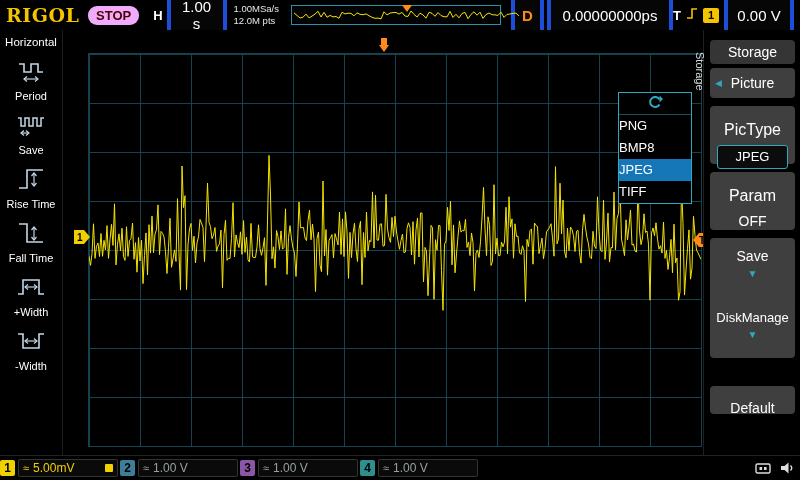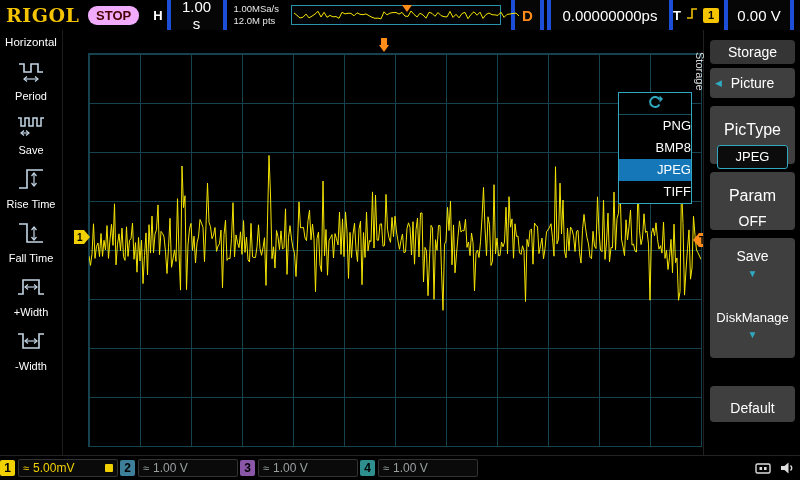--- a/index.html
+++ b/index.html
@@ -40,42 +40,42 @@
         background-size:51px 49px;}
   .grid svg{position:absolute;left:0;top:0;}
   .ch1-marker{position:absolute;left:11px;top:200px;}
   .trig-marker{position:absolute;left:629px;top:203px;}
   .top-marker{position:absolute;left:315px;top:8px;}
   .vtab{position:absolute;left:694px;top:52px;writing-mode:vertical-rl;font-size:11px;color:#ddd;z-index:4;}
 
   
   .popup{position:absolute;left:618px;top:92px;width:72px;border:1px solid #2fa8c0;background:#000;z-index:6;}
   .popup-iconrow{height:21px;display:flex;align-items:center;justify-content:center;border-bottom:1px solid #17505e;}
-  .popup-item{height:22px;line-height:22px;text-align:right;font-size:13px;color:#fff;cursor:default;}
+  .popup-item{height:22px;line-height:22px;text-align:left;font-size:13px;color:#fff;cursor:default;}
   .popup-item.selected{background:#1577b8;}
 
   
   .panel{position:absolute;left:703px;top:30px;width:97px;height:425px;background:#000;border-left:1px solid #202020;}
   .panel-title{position:absolute;left:6px;top:10px;width:85px;height:24px;background:#353535;border-radius:4px;
                text-align:center;line-height:24px;font-size:14px;}
   .pbtn{position:absolute;left:6px;width:85px;background:#3f3f3f;border-radius:4px;text-align:center;cursor:default;}
   .btn-picture{top:38px;height:30px;line-height:30px;font-size:14px;}
   .back-arrow{position:absolute;left:5px;top:0;font-size:9px;color:#2fa8c0;}
   .btn-pictype{top:76px;height:58px;}
   .pbtn-label{padding-top:15px;font-size:16px;}
   .value-box{margin:6px auto 0;width:69px;height:22px;line-height:22px;background:#0c0c0c;
              border:1px solid #2fa8c0;border-radius:3px;font-size:13px;}
   .btn-param{top:142px;height:58px;}
   .value-plain{margin-top:8px;font-size:14px;}
   .btn-save{top:208px;height:69px;}
   .btn-save .pbtn-label{padding-top:10px;font-size:14px;}
   .down-arrow{display:block;margin-top:4px;font-size:10px;color:#2fa8c0;}
   .btn-disk{top:272px;height:56px;}
   .btn-disk .pbtn-label{padding-top:8px;font-size:13px;}
-  .btn-default{top:356px;height:36px;line-height:44px;font-size:14px;}
+  .btn-default{top:356px;height:28px;line-height:44px;font-size:14px;}
 
   
   .bottombar{position:absolute;left:0;top:455px;width:800px;height:25px;background:#000;border-top:1px solid #222;}
   .ch-group{position:absolute;top:3px;display:flex;align-items:center;gap:3px;cursor:default;}
   .ch-badge{width:15px;height:16px;border-radius:2px;color:#000;font-weight:bold;font-size:12px;text-align:center;line-height:16px;}
   .ch-box{width:90px;height:16px;background:#0a0a0a;border:1px solid #333;border-radius:2px;
           display:flex;align-items:center;gap:4px;padding:0 4px;font-size:12px;}
   .ch-coupling{font-size:11px;}
   .ch-flag{width:8px;height:8px;background:#f0d000;margin-left:auto;border-radius:1px;}
   .status-icons{position:absolute;right:5px;top:4px;display:flex;gap:7px;align-items:center;}

